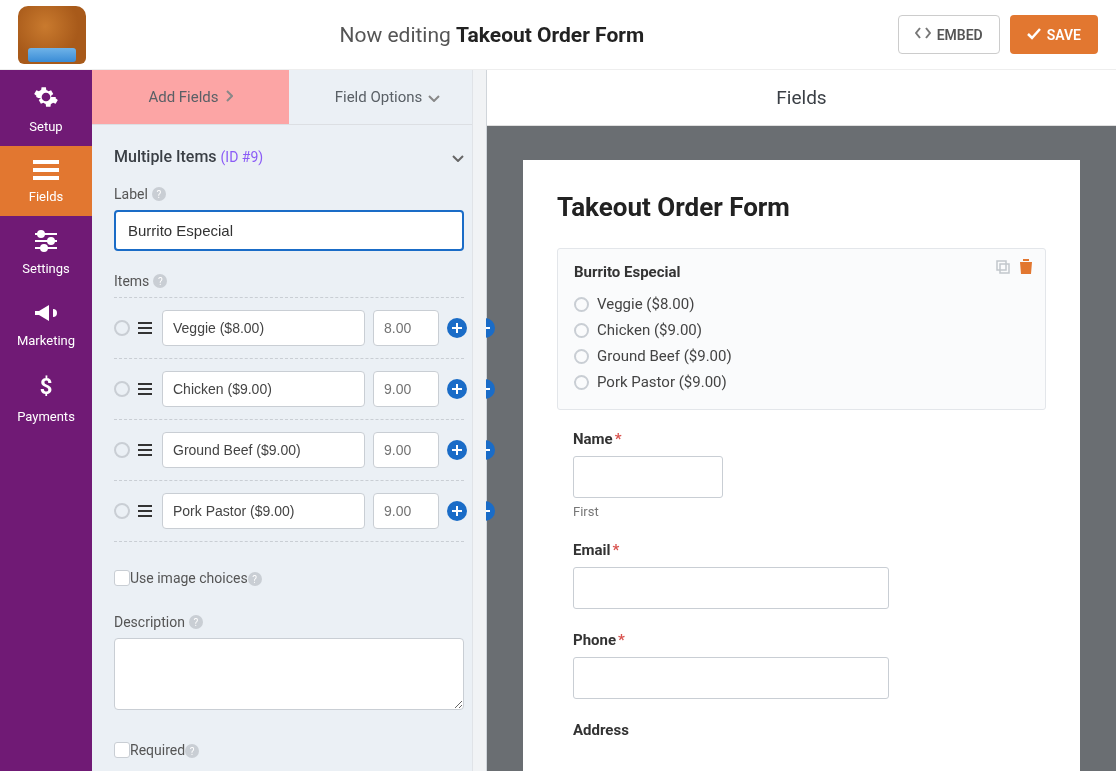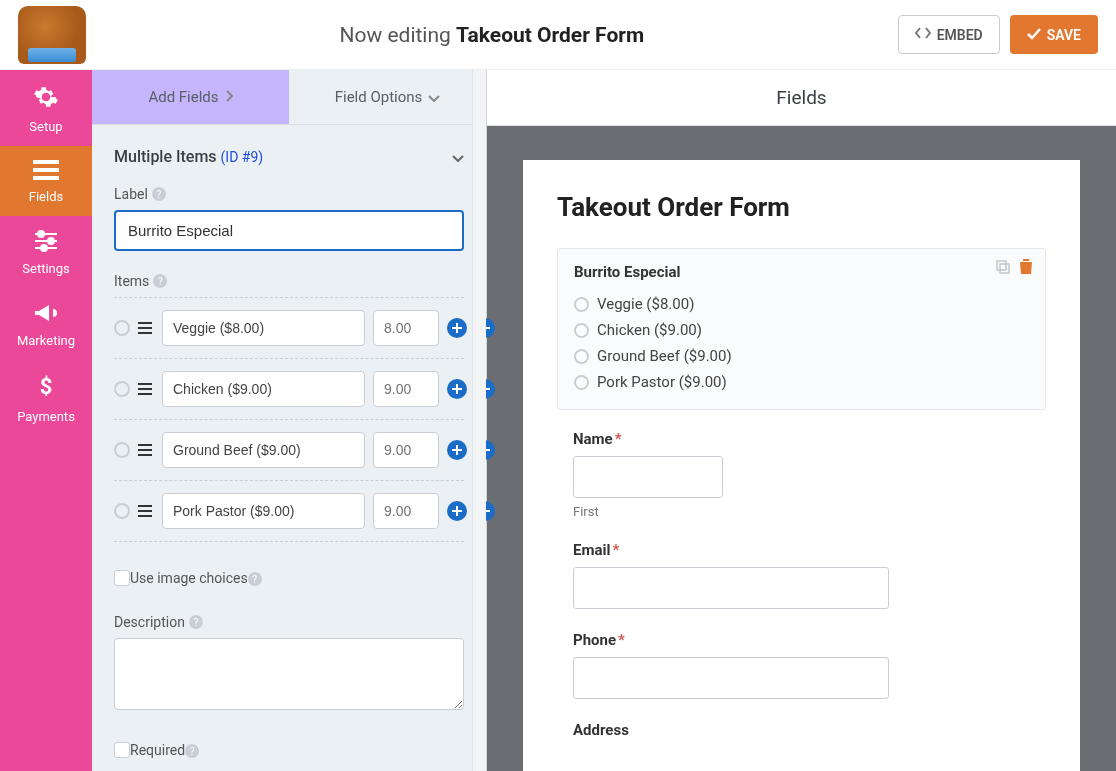--- a/index.html
+++ b/index.html
@@ -10,34 +10,34 @@
 .logo::before { content:""; position:absolute; bottom:2px; left:10px; right:10px; height:14px; background: linear-gradient(#6fb3e8,#3a8cd6); border-radius:3px; }
 .title-wrap { flex: 1; text-align: center; font-size: 21px; color: #555; }
 .title-wrap strong { color: #222; font-weight: 700; }
 .top-actions { display: flex; gap: 10px; }
 .btn { display: inline-flex; align-items: center; gap: 6px; padding: 10px 16px; border-radius: 4px; font-size: 14px; font-weight: 600; cursor: pointer; border: 1px solid transparent; }
 .btn-embed { background: #fff; border: 1px solid #ccc; color: #555; }
 .btn-save { background: #e27730; color: #fff; }
 
 .main { display: flex; height: calc(771px - 70px); }
 
-.sidenav { width: 92px; background: #ec4899; display: flex; flex-direction: column; }
+.sidenav { width: 92px; background: #701a75; display: flex; flex-direction: column; }
 .sidenav-item { color: #fff; text-align: center; padding: 14px 4px 12px; font-size: 13px; cursor: pointer; }
 .sidenav-item.active { background: #e27730; }
 .sidenav-item .icn { display: block; margin: 0 auto 6px; }
 
 .panel { width: 395px; background: #ebf0f5; display: flex; flex-direction: column; border-right: 1px solid #d0d5da; position: relative; }
 .panel-scrollbar { position: absolute; right: 0; top: 0; bottom: 0; width: 14px; background: #f1f3f5; border-left: 1px solid #e0e3e7; }
-.panel-tabs { display: flex; background: #c4b5fd; border-bottom: 1px solid #dcdfe3; }
+.panel-tabs { display: flex; background: #fca5a5; border-bottom: 1px solid #dcdfe3; }
 .panel-tab { flex: 1; text-align: center; padding: 18px 10px; font-size: 15px; color: #5a6066; cursor: pointer; display: flex; align-items: center; justify-content: center; gap: 6px; }
 .panel-tab.active { background: #ebf0f5; }
 
 .field-header { padding: 22px 22px 12px; display: flex; align-items: center; justify-content: space-between; cursor: pointer; }
 .field-header h3 { font-size: 16px; font-weight: 500; color: #3a3f45; }
-.field-header .fid { font-size: 14px; color: #1d4ed8; font-weight: 400; }
+.field-header .fid { font-size: 14px; color: #8b5cf6; font-weight: 400; }
 
 .section { padding: 8px 22px 14px; }
 .lbl { font-size: 14px; color: #555; margin-bottom: 8px; display: flex; align-items: center; gap: 4px; }
 .help { width: 14px; height: 14px; border-radius: 50%; background: #c9ced4; color: #fff; font-size: 10px; display: inline-flex; align-items: center; justify-content: center; }
 .text-in { width: 100%; padding: 10px 12px; font-size: 15px; border: 2px solid #1a6cc7; border-radius: 4px; background: #fff; color: #333; outline: none; }
 .textarea { width: 100%; min-height: 72px; padding: 10px; border: 1px solid #c9ced4; border-radius: 4px; background: #fff; resize: vertical; }
 
 .items-wrap { border-top: 1px dashed #c9ced4; }
 .item-row { display: flex; align-items: center; gap: 8px; padding: 12px 0; border-bottom: 1px dashed #c9ced4; }
 .radio-dot { width: 16px; height: 16px; border: 2px solid #c9ced4; border-radius: 50%; flex-shrink: 0; }

